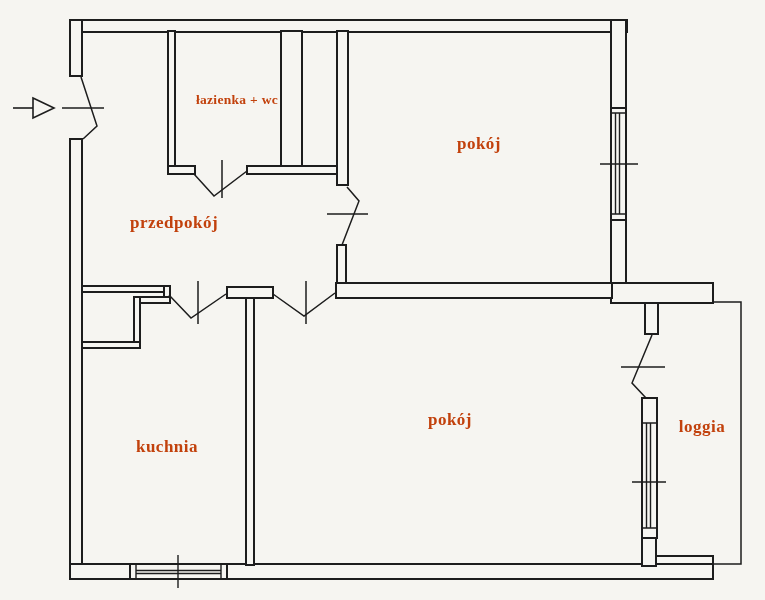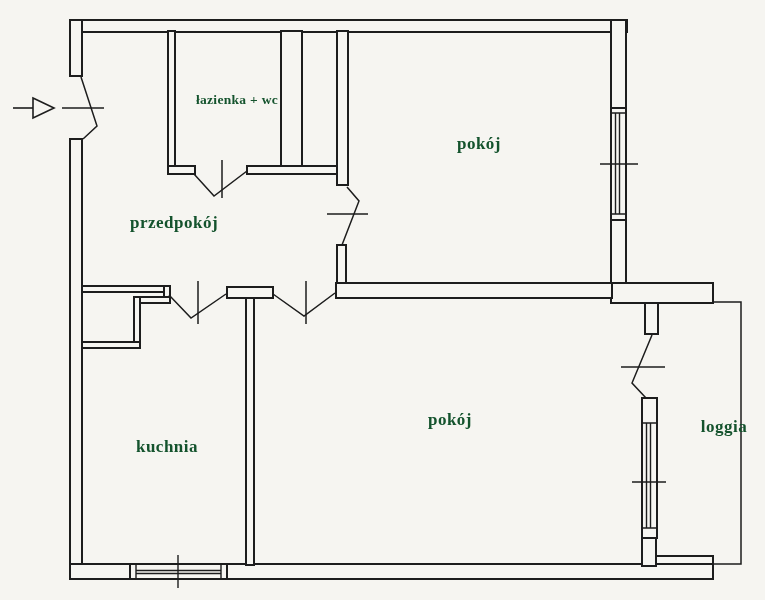--- a/index.html
+++ b/index.html
@@ -16,21 +16,21 @@
     font-family: "Liberation Serif", serif;
   }
   .plan-wrap svg {
     position: absolute;
     left: 0;
     top: 0;
   }
   .room-label {
     position: absolute;
     transform: translate(-50%, -50%);
-    color: #14532d;
+    color: #c2410c;
     font-weight: 700;
     font-size: 17px;
     letter-spacing: 0.5px;
     white-space: nowrap;
     user-select: none;
   }
   .room-label.small {
     font-size: 13.5px;
     letter-spacing: 0.3px;
   }
@@ -108,15 +108,15 @@
       <line x1="13" y1="108" x2="33" y2="108" fill="none" stroke="#1d1d1d" stroke-width="1.6"></line>
       <polygon points="33,98 54,108 33,118" fill="#f6f5f1" stroke="#1d1d1d" stroke-width="1.6"></polygon>
     </g>
   </svg>
 
   <div class="room-label" style="left:174px; top:223px;">przedpokój</div>
   <div class="room-label small" style="left:237px; top:100px;">łazienka + wc</div>
   <div class="room-label" style="left:479px; top:144px;">pokój</div>
   <div class="room-label" style="left:167px; top:447px;">kuchnia</div>
   <div class="room-label" style="left:450px; top:420px;">pokój</div>
-  <div class="room-label" style="left:702px; top:427px;padding-left:44px;">loggia</div>
+  <div class="room-label" style="left:702px; top:427px;">loggia</div>
 
 </div>
 
 </body></html>

